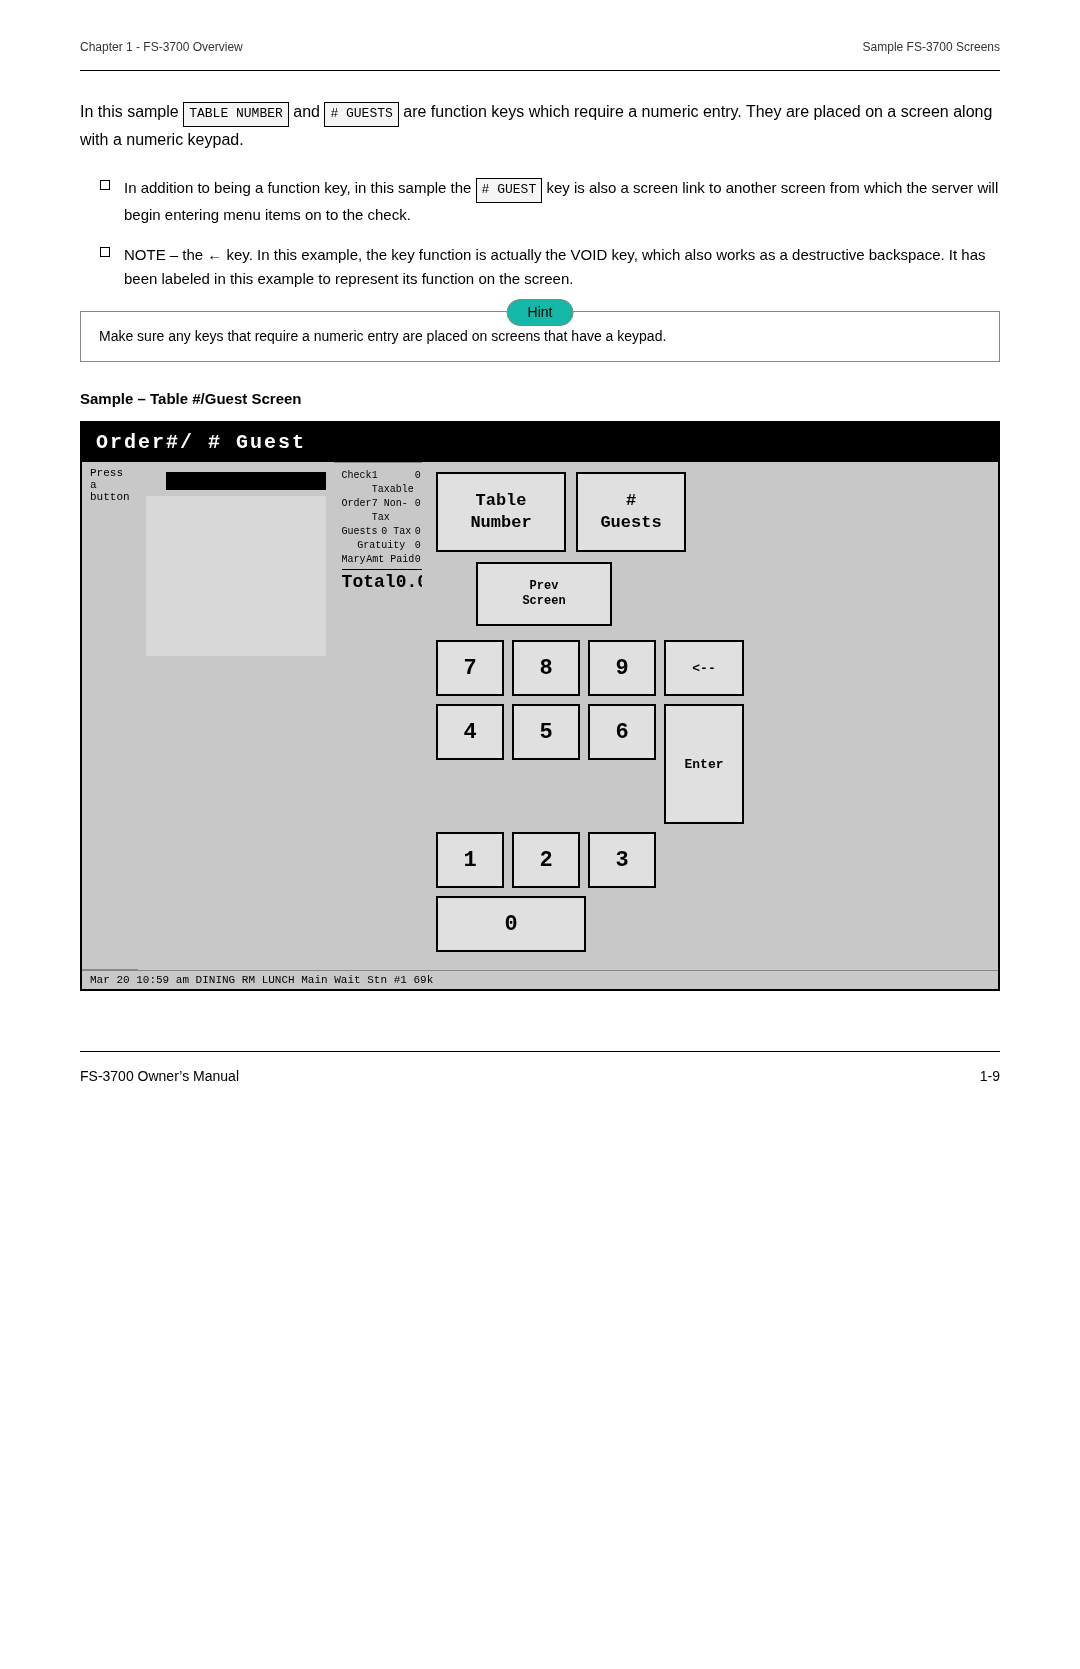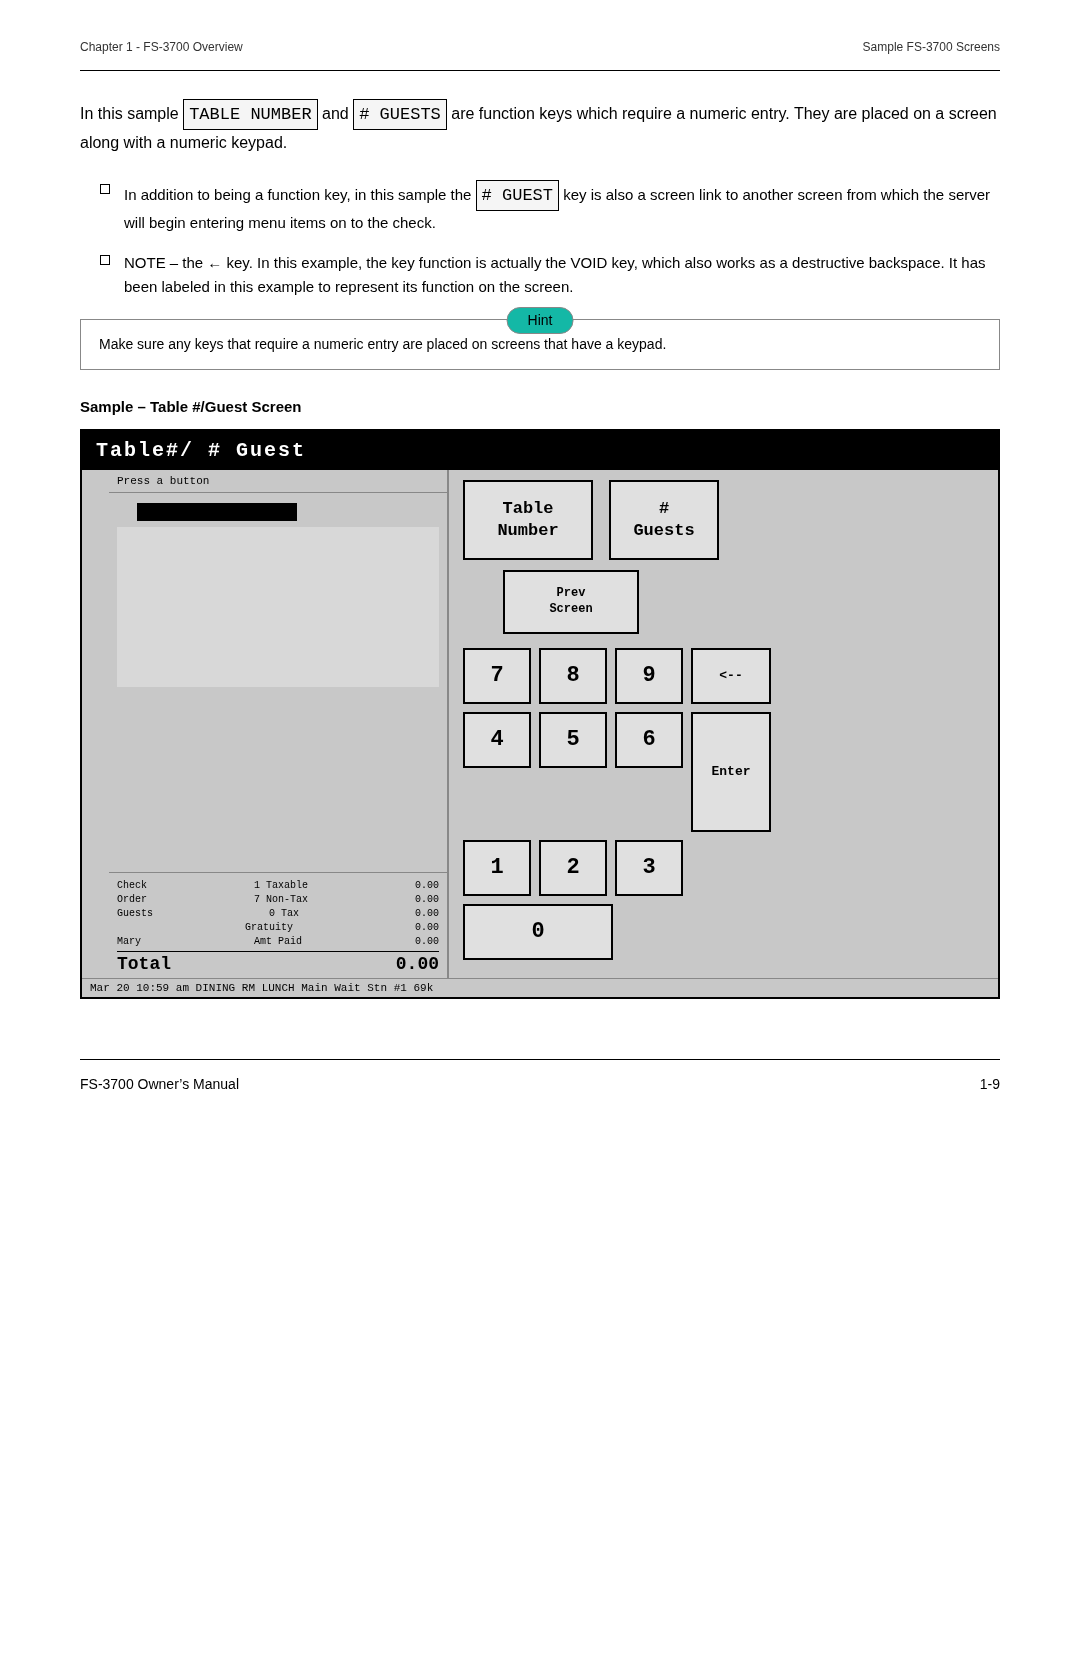--- a/index.html
+++ b/index.html
@@ -25,21 +25,21 @@
       padding-bottom: 16px;
       margin-bottom: 28px;
     }
     .intro-text {
       font-size: 16px;
       line-height: 1.6;
       margin-bottom: 24px;
     }
     .inline-key {
       font-family: 'Courier New', monospace;
-      font-size: 17px;
+      font-size: 13px;
       border: 1px solid #000;
       padding: 1px 5px;
       background: #f5f5f5;
       display: inline-block;
     }
     .bullet-list {
       margin: 10px 0 10px 20px;
     }
     .bullet-item {
       display: flex;
@@ -104,23 +104,21 @@
     .pos-body {
       display: flex;
       background: #c8c8c8;
       min-height: 420px;
     }
     .pos-left {
       width: 340px;
       background: #c8c8c8;
       border-right: 2px solid #888;
       display: flex;
-      flex-direction: column;
       padding: 0;
-      margin-left: 27px;
     }
     .pos-left-header {
       font-family: 'Courier New', monospace;
       font-size: 11px;
       padding: 5px 8px;
       background: #c8c8c8;
       border-bottom: 1px solid #888;
     }
     .pos-order-area {
       flex: 1;
@@ -173,21 +171,21 @@
     .pos-right {
       flex: 1;
       padding: 10px 14px;
       display: flex;
       flex-direction: column;
       gap: 10px;
       background: #c8c8c8;
     }
     .pos-btn-row {
       display: flex;
-      gap: 16px;
+      gap: 10px;
       align-items: flex-start;
     }
     .pos-btn {
       background: #e0e0e0;
       border: 2px solid #000;
       font-family: 'Courier New', monospace;
       font-size: 16px;
       font-weight: bold;
       text-align: center;
       cursor: pointer;
@@ -296,21 +294,21 @@
 
   <div class="hint-box">
     <span class="hint-title">Hint</span>
     <span>Make sure any keys that require a numeric entry are placed on screens that have a keypad.</span>
   </div>
 
   <div class="section-heading">Sample – Table #/Guest Screen</div>
 
   <div class="pos-screen-wrapper">
 
-    <div class="pos-title-bar">Table#/ # Guest</div>
+    <div class="pos-title-bar">Order#/ # Guest</div>
 
     <div class="pos-body">
 
       <div class="pos-left">
         <div class="pos-left-header">Press a button</div>
         <div class="pos-order-area">
           <div class="pos-input-bar"></div>
           <div class="pos-order-list"></div>
         </div>
         <div class="pos-footer">

